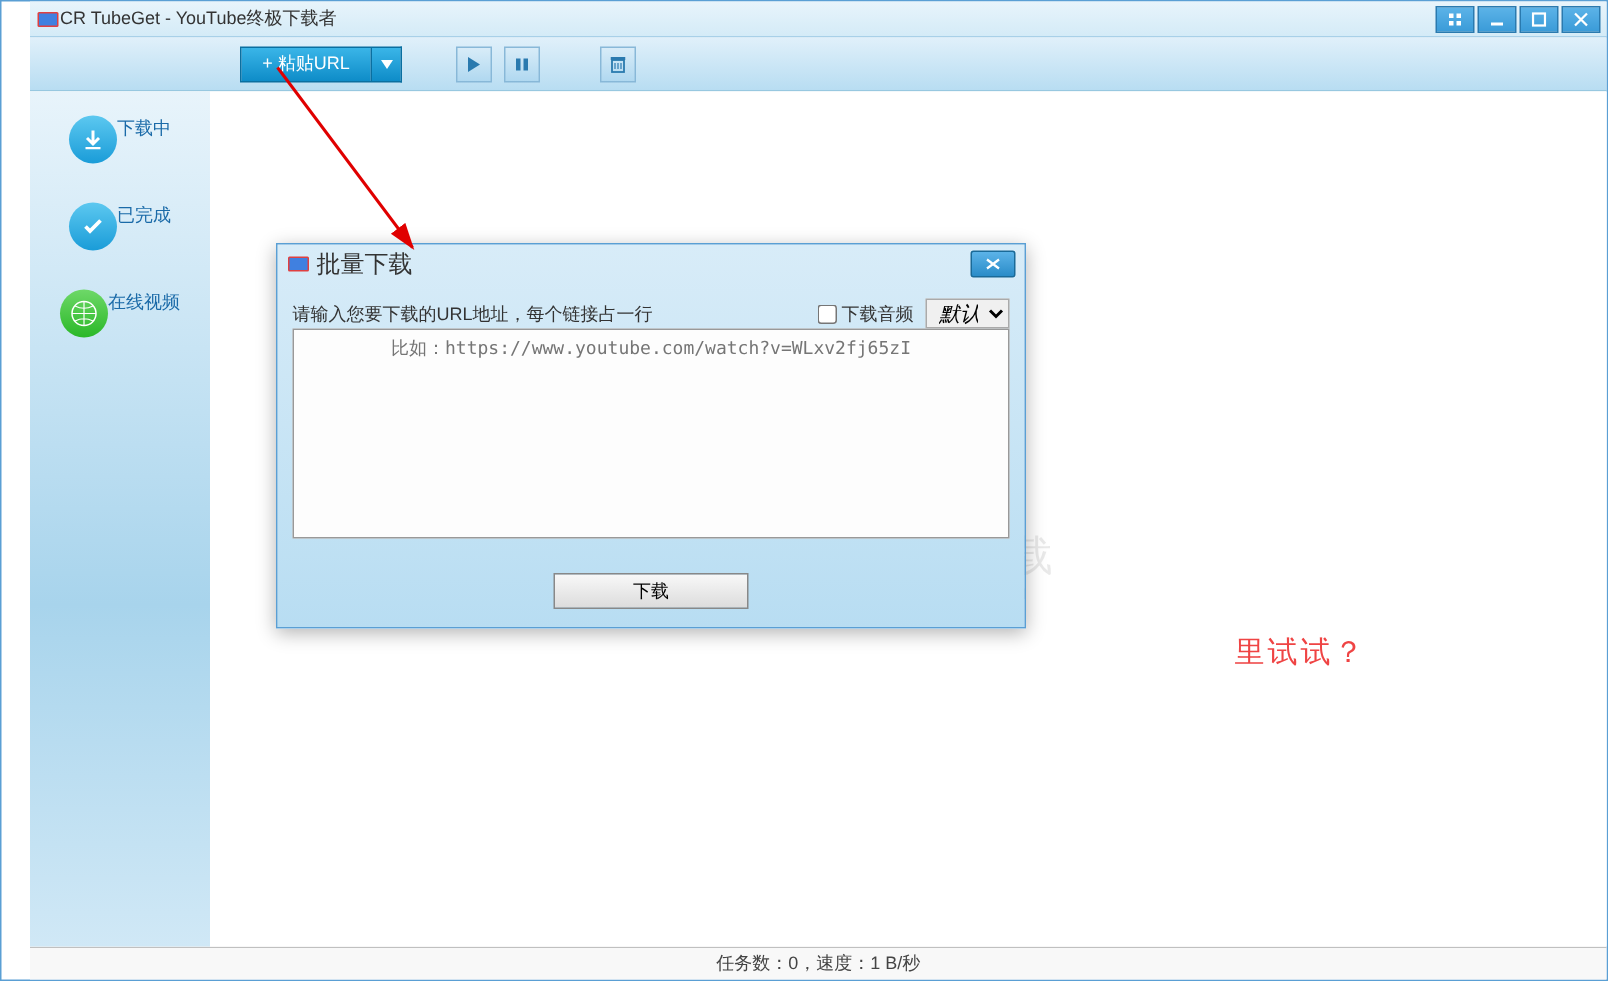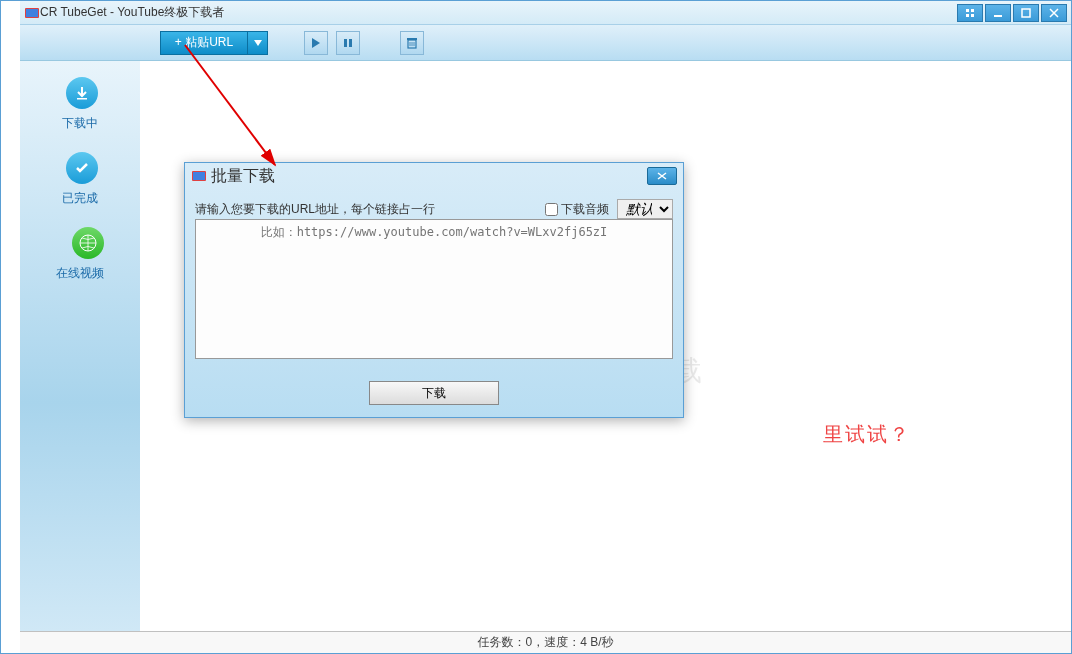--- a/index.html
+++ b/index.html
@@ -16,21 +16,21 @@
 .toolbar { height: 36px; background: linear-gradient(#e0f0fa, #b8ddf2); display: flex; align-items: center; padding: 0 8px 0 140px; gap: 8px; border-bottom: 1px solid #98c8e0; }
 .paste-btn { display: flex; }
 .paste-main { width: 88px; height: 24px; background: linear-gradient(#3ab5e8, #0e8cc8); color: #fff; border: 1px solid #0a6fa0; font-size: 12px; display: flex; align-items: center; justify-content: center; cursor: pointer; }
 .paste-drop { width: 20px; height: 24px; background: linear-gradient(#3ab5e8, #0e8cc8); border: 1px solid #0a6fa0; border-left: none; display: flex; align-items: center; justify-content: center; cursor: pointer; }
 .tool-sep { width: 20px; }
 .tool-btn { width: 24px; height: 24px; background: linear-gradient(#d8ecf8, #b0d8f0); border: 1px solid #88b8d8; display: flex; align-items: center; justify-content: center; cursor: pointer; }
 
 .body-area { flex: 1; display: flex; background: #fff; position: relative; }
 
 .sidebar { width: 120px; background: linear-gradient(180deg, #e8f4fb 0%, #c8e4f4 30%, #a8d4ec 60%, #d0e8f6 100%); display: flex; flex-direction: column; align-items: center; padding-top: 16px; }
-.sb-item { display: flex; flex-direction: column; align-items: flex-end; margin-bottom: 20px; cursor: pointer; }
+.sb-item { display: flex; flex-direction: row; align-items: flex-start; margin-bottom: 20px; cursor: pointer; }
 .sb-icon { width: 32px; height: 32px; border-radius: 50%; display: flex; align-items: center; justify-content: center; margin-bottom: 6px; }
 .sb-label { font-size: 12px; color: #1a6aa8; }
 
 .main-area { flex: 1; position: relative; background: #fff; }
 .hint-text { position: absolute; right: 160px; top: 360px; font-size: 20px; color: #ef4444; letter-spacing: 2px; }
 
 .dialog { position: absolute; left: 184px; top: 162px; width: 500px; background: linear-gradient(#d8ecf8, #b8ddf2); border: 1px solid #5a9fd4; box-shadow: 0 3px 12px rgba(0,0,0,0.3); }
 .dlg-title { height: 26px; display: flex; align-items: center; padding: 0 6px; }
 .dlg-title-icon { width: 16px; height: 16px; margin-right: 4px; }
 .dlg-title-text { font-size: 16px; color: #333; flex: 1; }
@@ -164,21 +164,21 @@
         <div class="wm-icon"></div>
         <div class="wm-text">
           <span>安下载</span>
           <small>anxz.com</small>
         </div>
       </div>
     </div>
   </div>
 
   <div class="statusbar">
-    <span>任务数：0，速度：4 B/秒</span>
+    <span>任务数：0，速度：1 B/秒</span>
   </div>
 </div>
 
 <div class="dialog">
   <div class="dlg-title">
     <svg class="dlg-title-icon" viewBox="0 0 16 16">
         <rect x="1" y="3" width="14" height="10" fill="#e04040" rx="1"></rect>
         <rect x="2" y="4" width="12" height="8" fill="#4080e0"></rect>
       </svg>
     <span class="dlg-title-text">批量下载</span>

